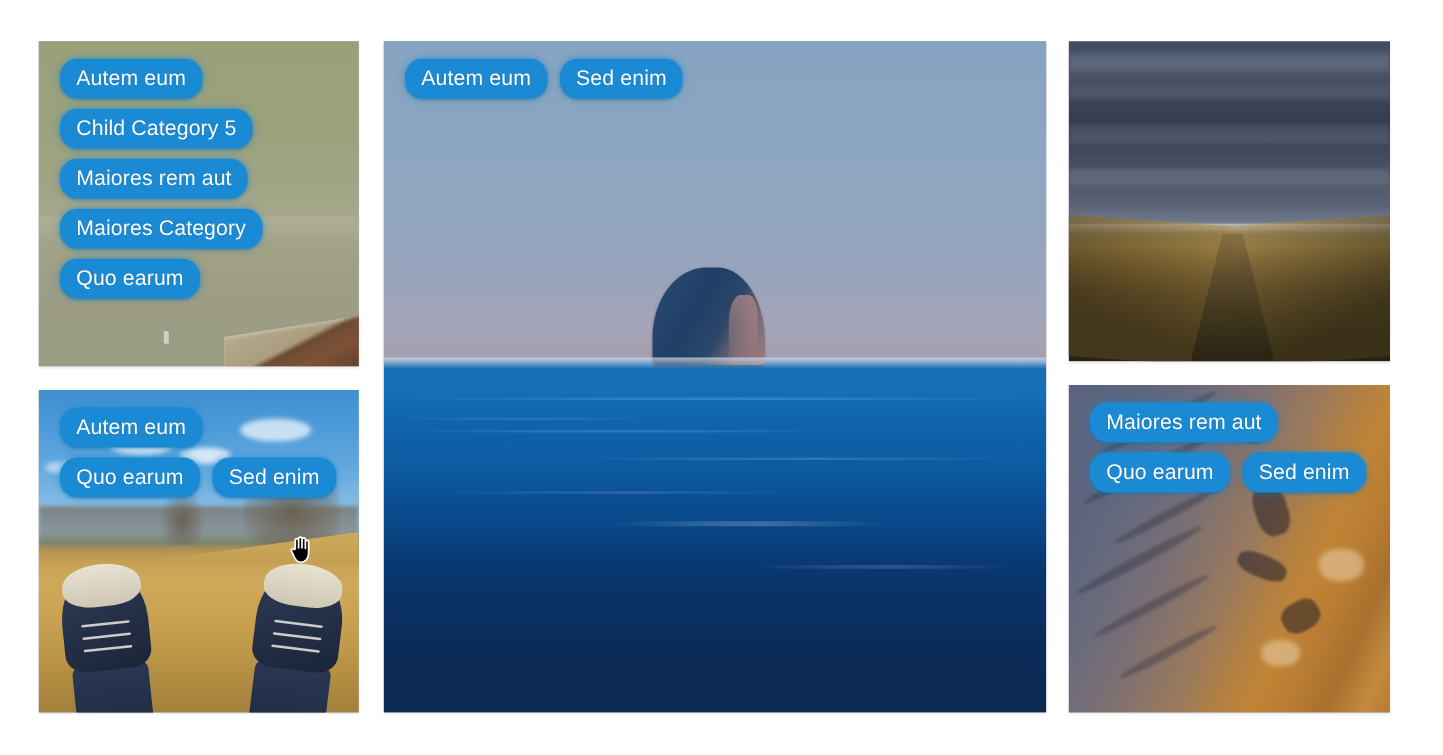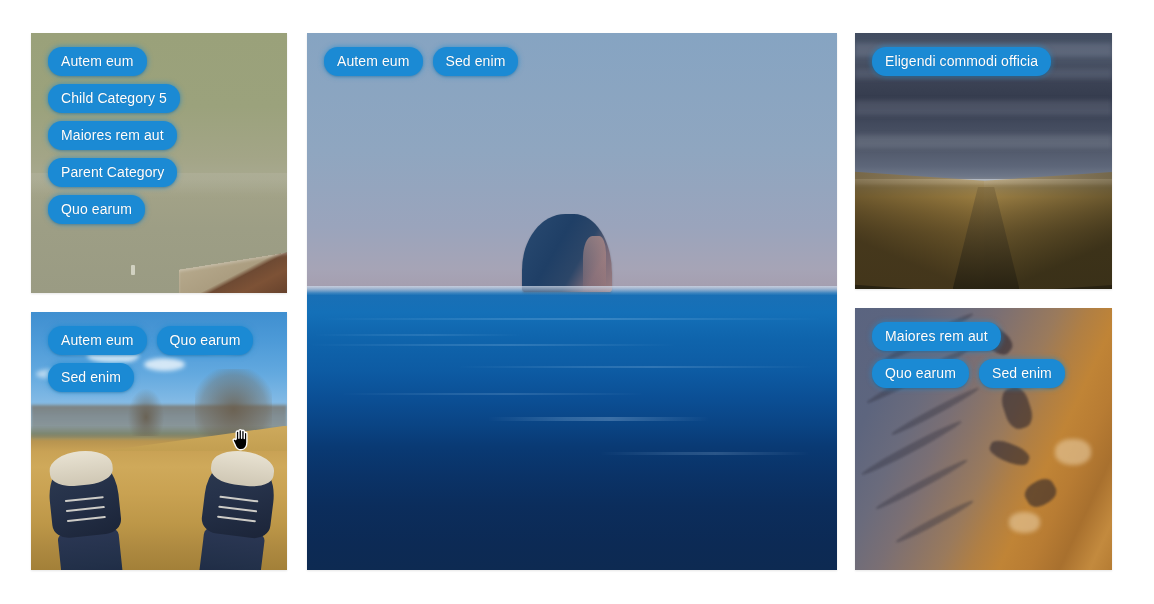--- a/index.html
+++ b/index.html
@@ -44,21 +44,21 @@
     flex-wrap: wrap;
     gap: 8px 10px;
     align-content: flex-start;
     z-index: 5;
   }
 
   .tag {
     display: inline-block;
     background: #1b8ad4;
     color: #ffffff;
-    font-size: 14px;
+    font-size: 17px;
     line-height: 1;
     padding: 7px 13px 8px 13px;
     border-radius: 14px;
     white-space: nowrap;
     letter-spacing: 0.1px;
     box-shadow: 0 0 5px 1px rgba(30,140,210,0.55),
                 0 1px 2px rgba(0,0,0,0.18);
     text-shadow: 0 0 1px rgba(0,0,0,0.25);
     cursor: pointer;
     user-select: none;
@@ -369,21 +369,21 @@
     <div class="card-photo photo-dock">
       <div class="haze"></div>
       <div class="buoy"></div>
       <div class="pier2"></div>
       <div class="pier"></div>
     </div>
     <div class="tag-layer">
       <span class="tag">Autem eum</span>
       <span class="tag">Child Category 5</span>
       <span class="tag">Maiores rem aut</span>
-      <span class="tag">Parent Category</span>
+      <span class="tag">Maiores Category</span>
       <span class="tag">Quo earum</span>
     </div>
   </div>
 
   <div class="card" id="card-1">
     <div class="card-photo photo-island">
       <div class="rock"></div>
       <div class="horizon-glow"></div>
       <div class="wave w1"></div>
       <div class="wave w7"></div>
@@ -402,23 +402,20 @@
   <div class="card" id="card-2">
     <div class="card-photo photo-dunes">
       <div class="cloudband cb1"></div>
       <div class="cloudband cb2"></div>
       <div class="cloudband cb3"></div>
       <div class="cloudband cb4"></div>
       <div class="seastrip"></div>
       <div class="grass-l"></div>
       <div class="grass-r"></div>
       <div class="track"></div>
-    </div>
-    <div class="tag-layer">
-      <span class="tag">Eligendi commodi officia</span>
     </div>
   </div>
 
   <div class="card" id="card-3">
     <div class="card-photo photo-field">
       <div class="cloud c1"></div>
       <div class="cloud c2"></div>
       <div class="cloud c3"></div>
       <div class="cloud c4"></div>
       <div class="cloud c5"></div>

